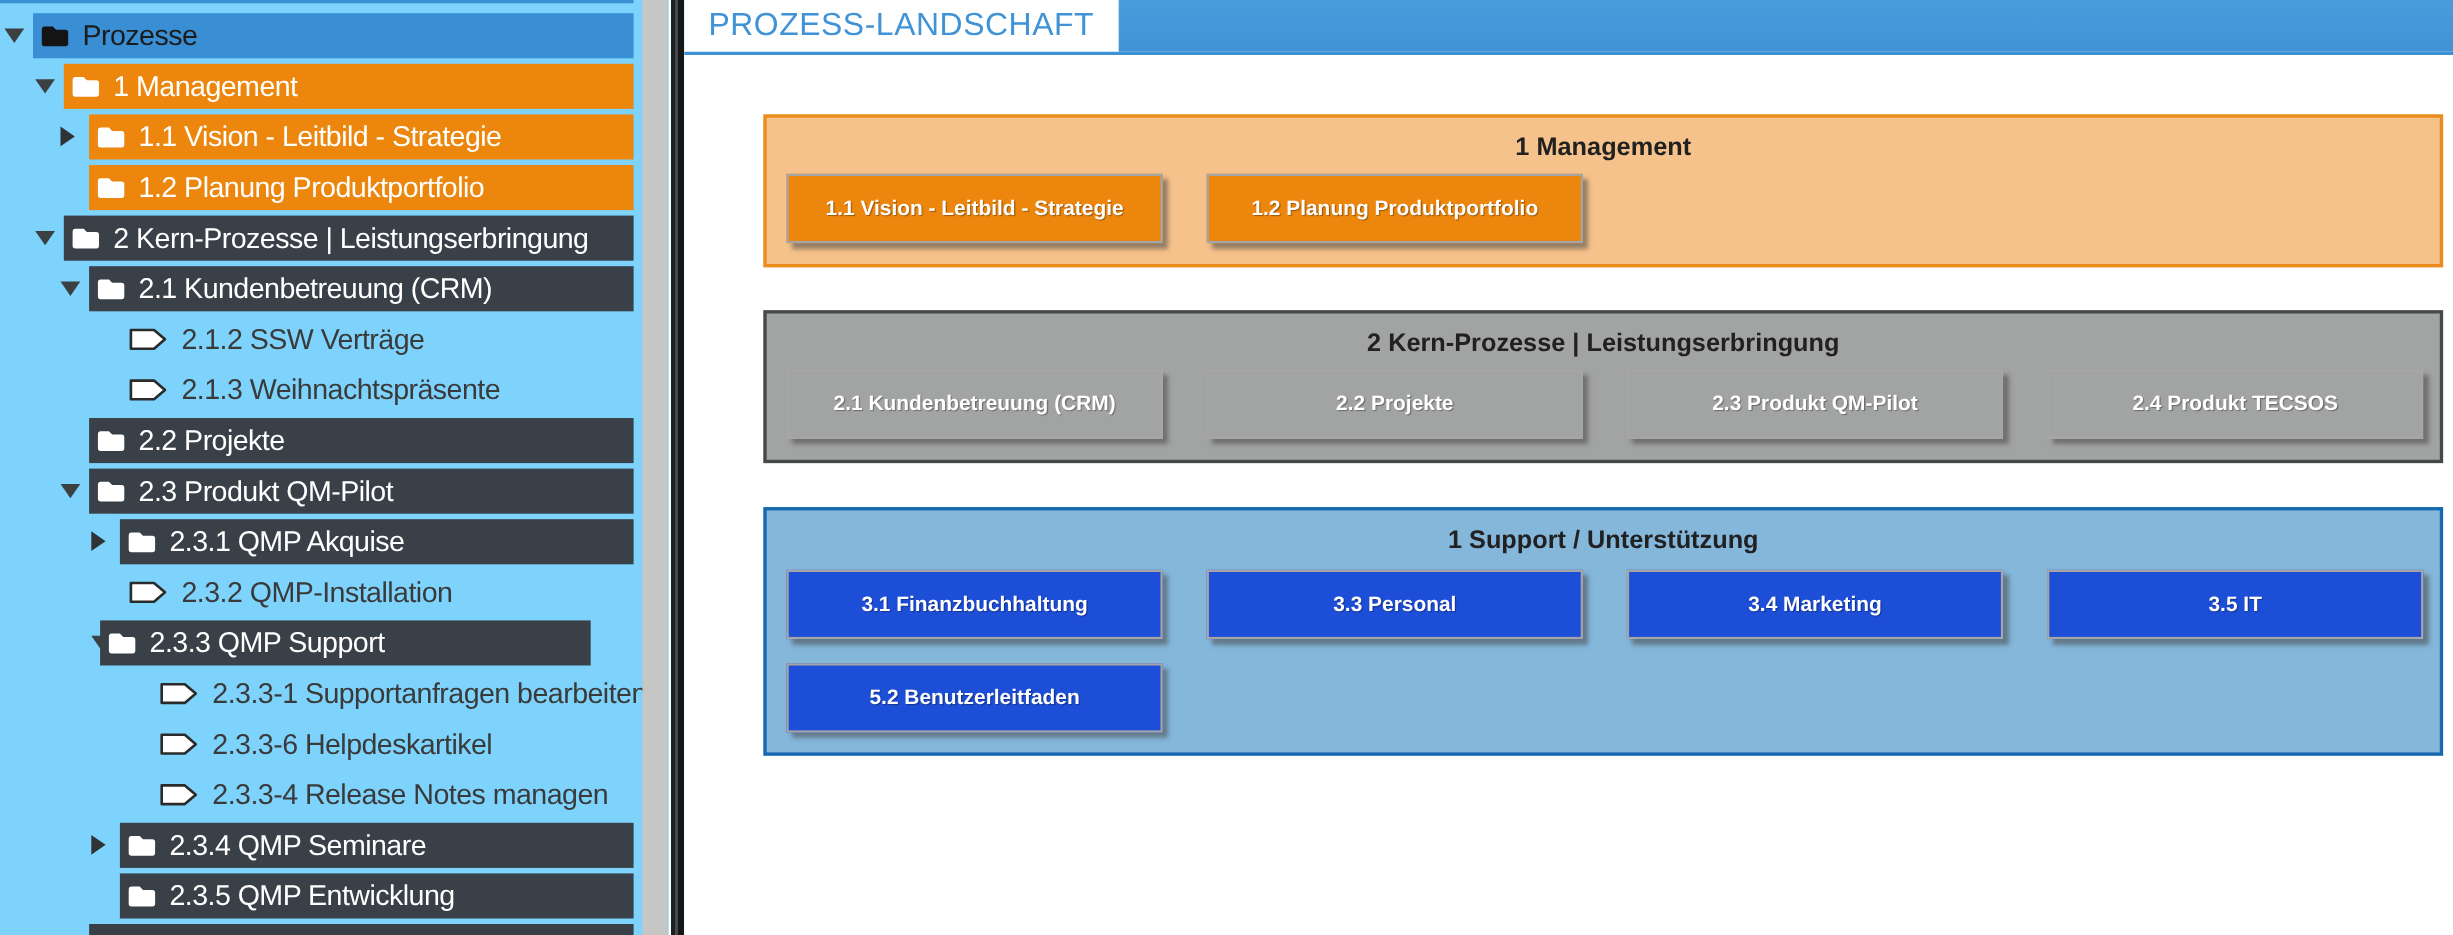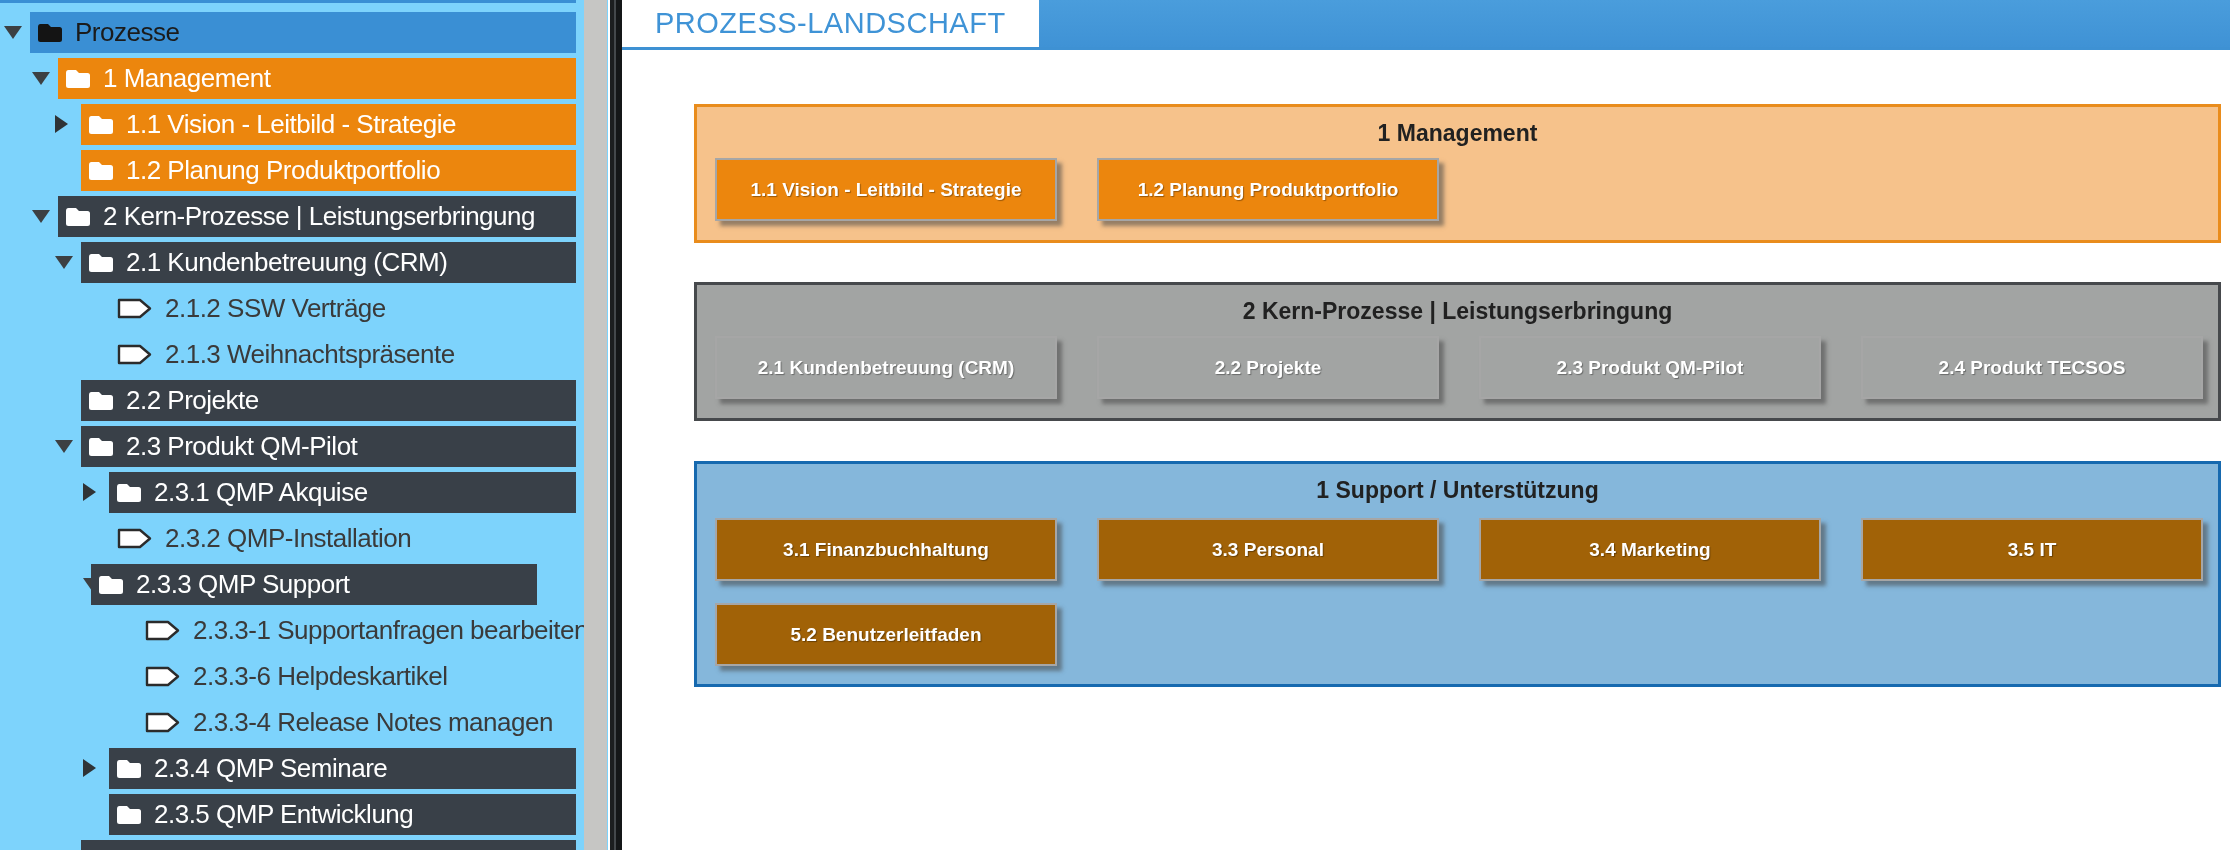--- a/index.html
+++ b/index.html
@@ -39,39 +39,39 @@
   .divider{position:absolute;left:608px;top:0;width:14px;height:850px;
     background:linear-gradient(90deg,#ffffff 0 2px,#1c1e20 2px 6px,#44484c 6px 8px,#141618 8px 14px);}
   
   .content{position:absolute;left:622px;top:0;width:1608px;height:850px;background:#ffffff;}
   .tabbar{
     position:absolute;left:0;top:0;width:1608px;height:47px;
     background:linear-gradient(180deg,#4a9ddc,#3f92d5);
     border-bottom:3px solid #3e91d3;display:flex;align-items:stretch;
   }
   .tab{
-    display:flex;align-items:center;padding:0 33px;font-size:29px;letter-spacing:0.5px;
+    display:flex;align-items:center;padding:0 22px;font-size:29px;letter-spacing:0.5px;
     color:#ffffff;text-transform:uppercase;white-space:nowrap;cursor:default;
   }
   .tab.active{background:#ffffff;color:#3f93d6;}
   
   .group{position:absolute;left:72px;width:1527px;box-sizing:border-box;border:3px solid;}
   .group.orange{background:#f6c28b;border-color:#e98c1c;}
   .group.gray{background:#a2a4a3;border-color:#46494c;}
   .group.blue{background:#85b7db;border-color:#1669af;}
   .group-title{text-align:center;font-weight:bold;font-size:23px;color:#212121;margin-top:13px;}
   .pbox{
     position:absolute;width:342px;height:63px;box-sizing:border-box;
     border:2px solid #a6a6a6;display:flex;align-items:center;justify-content:center;
     font-weight:bold;font-size:19px;color:#ffffff;white-space:nowrap;
     box-shadow:5px 5px 4px rgba(70,70,70,0.55);
     text-shadow:1px 1px 1px rgba(0,0,0,0.35);
   }
   .pbox.orange{background:#ec860d;}
-  .pbox.blue{background:#a16207;}
+  .pbox.blue{background:#1d4ed8;}
 </style>
 </head>
 <body>
 
 <div class="sidebar">
   <div class="partial-top"></div>
   <div class="tree" id="tree">
       <div class="tree-row">
         <span class="arrow down" style="left:4px"></span>
         <div class="row-bg blue" style="left:30px;width:546px">

